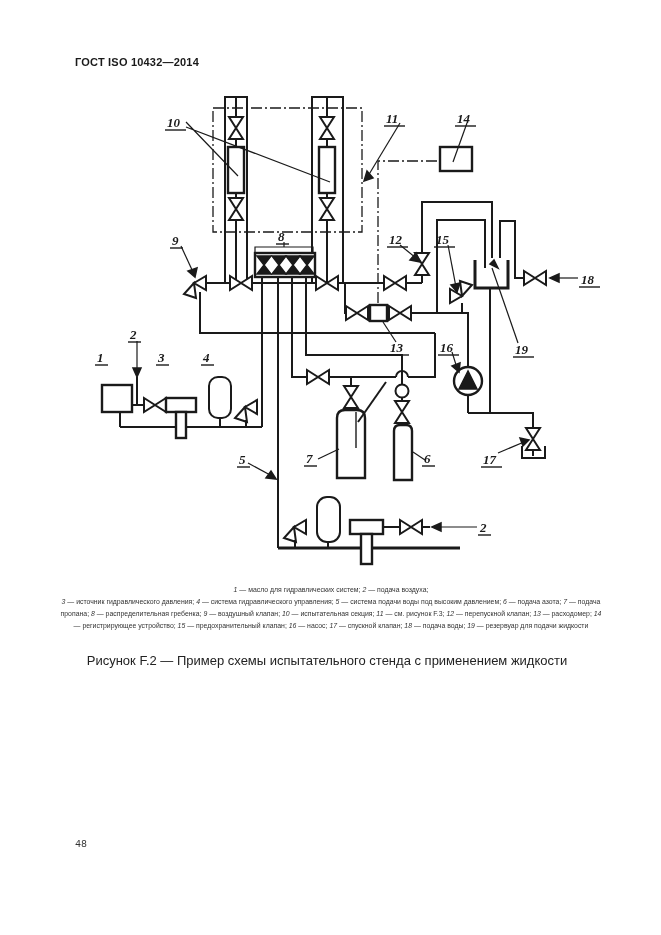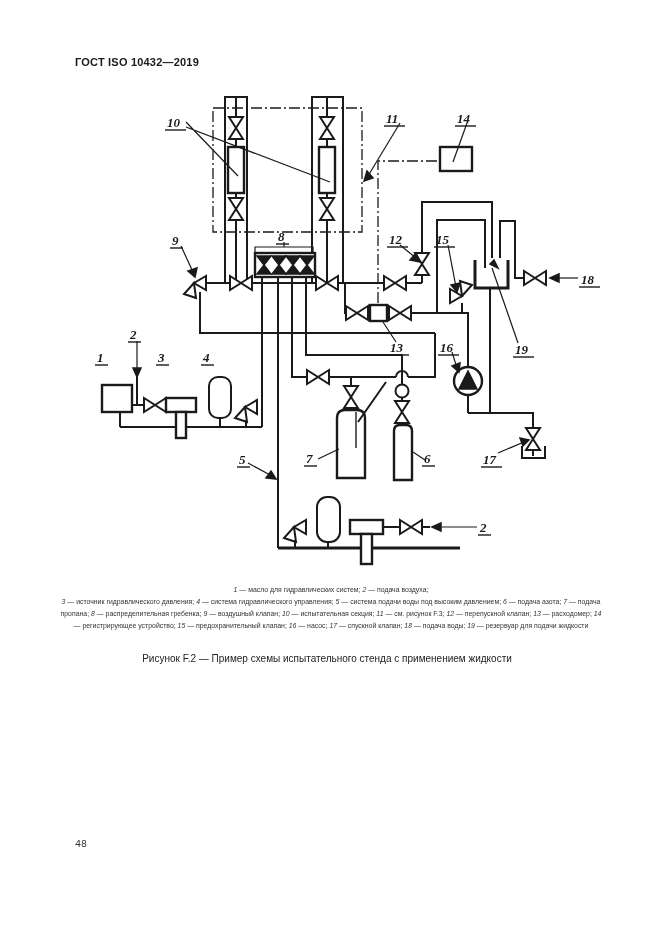--- a/index.html
+++ b/index.html
@@ -23,30 +23,30 @@
   svg .lbl{font-family:"Liberation Serif",serif;font-style:italic;font-weight:bold;
            font-size:13px;fill:#1a1a1a;}
   svg .ul{stroke:#1a1a1a;stroke-width:1.4;}
   .legend{
     position:absolute;left:58px;top:584px;width:546px;text-align:center;
     font-size:6.9px;line-height:1.72;color:#333;
   }
   .legend i{font-style:italic;}
   .caption{
     position:absolute;left:0;top:653px;width:654px;text-align:center;
-    font-size:10px;color:#222;
+    font-size:13px;color:#222;
   }
   .pagenum{position:absolute;left:75px;top:839px;font-size:10px;color:#333;font-family:Liberation Mono, monospace;}
 </style>
 </head>
 <body>
 
 <div class="page">
 
-  <div class="std-header">ГОСТ ISO 10432—2019</div>
+  <div class="std-header">ГОСТ ISO 10432—2014</div>
 
   <svg class="diagram" width="661" height="580" viewBox="0 0 661 580">
 
     <g>
       <path class="pipe" d="M225,283 V97 H247 V283"></path>
       <path class="pipe" d="M236,97 V119 M236,137 V147 M236,193 V200 M236,218 V283"></path>
       <path class="sym" d="M236,128 L229,117 H243 Z M236,128 L229,139 H243 Z"></path>
       <rect class="box" x="228" y="147" width="16" height="46"></rect>
       <path class="sym" d="M236,209 L229,198 H243 Z M236,209 L229,220 H243 Z"></path>
     </g>

